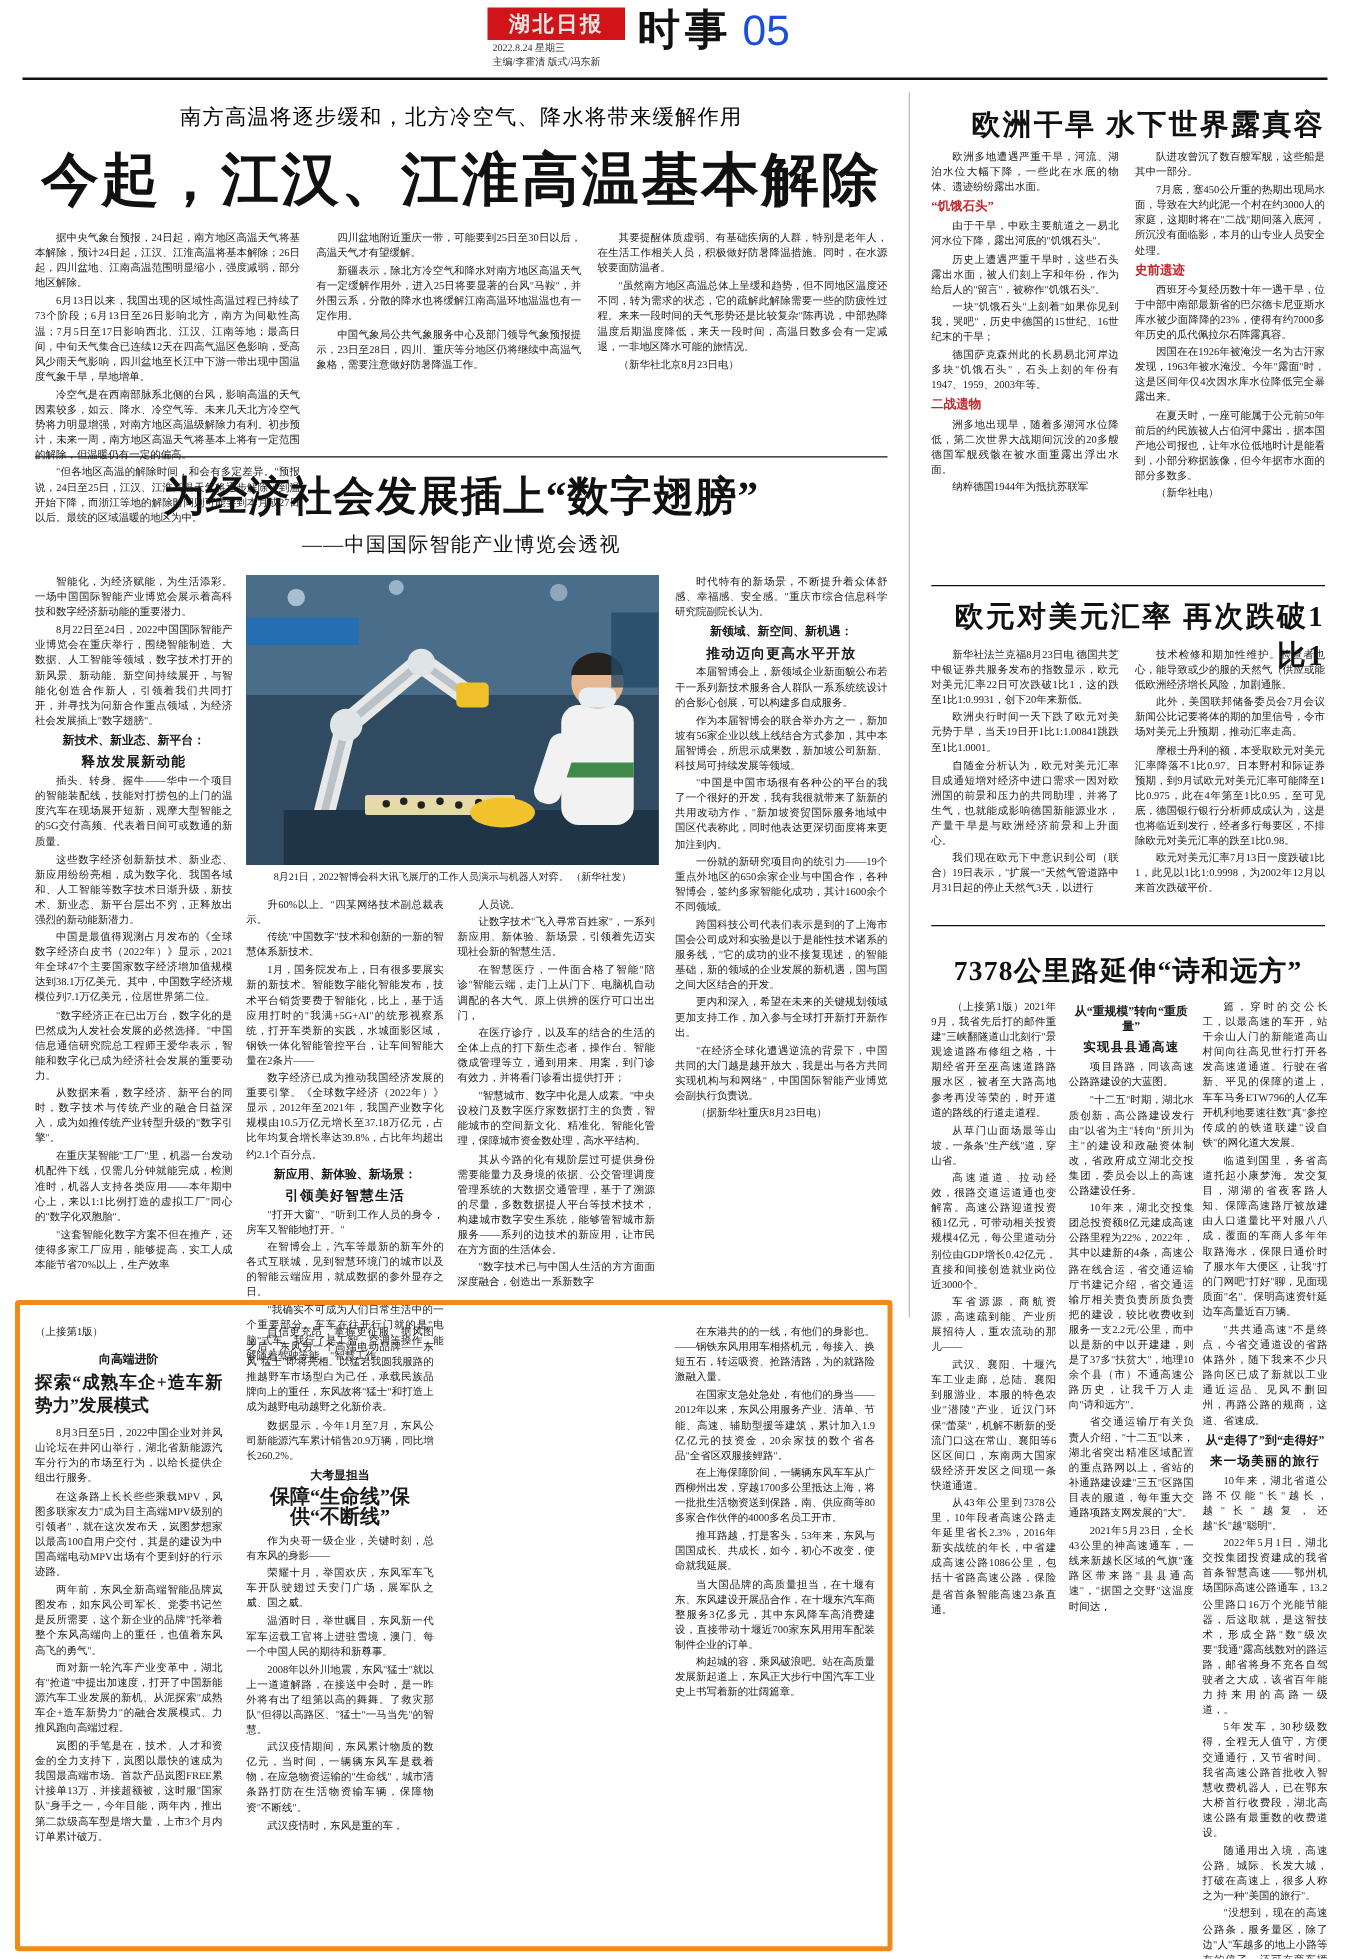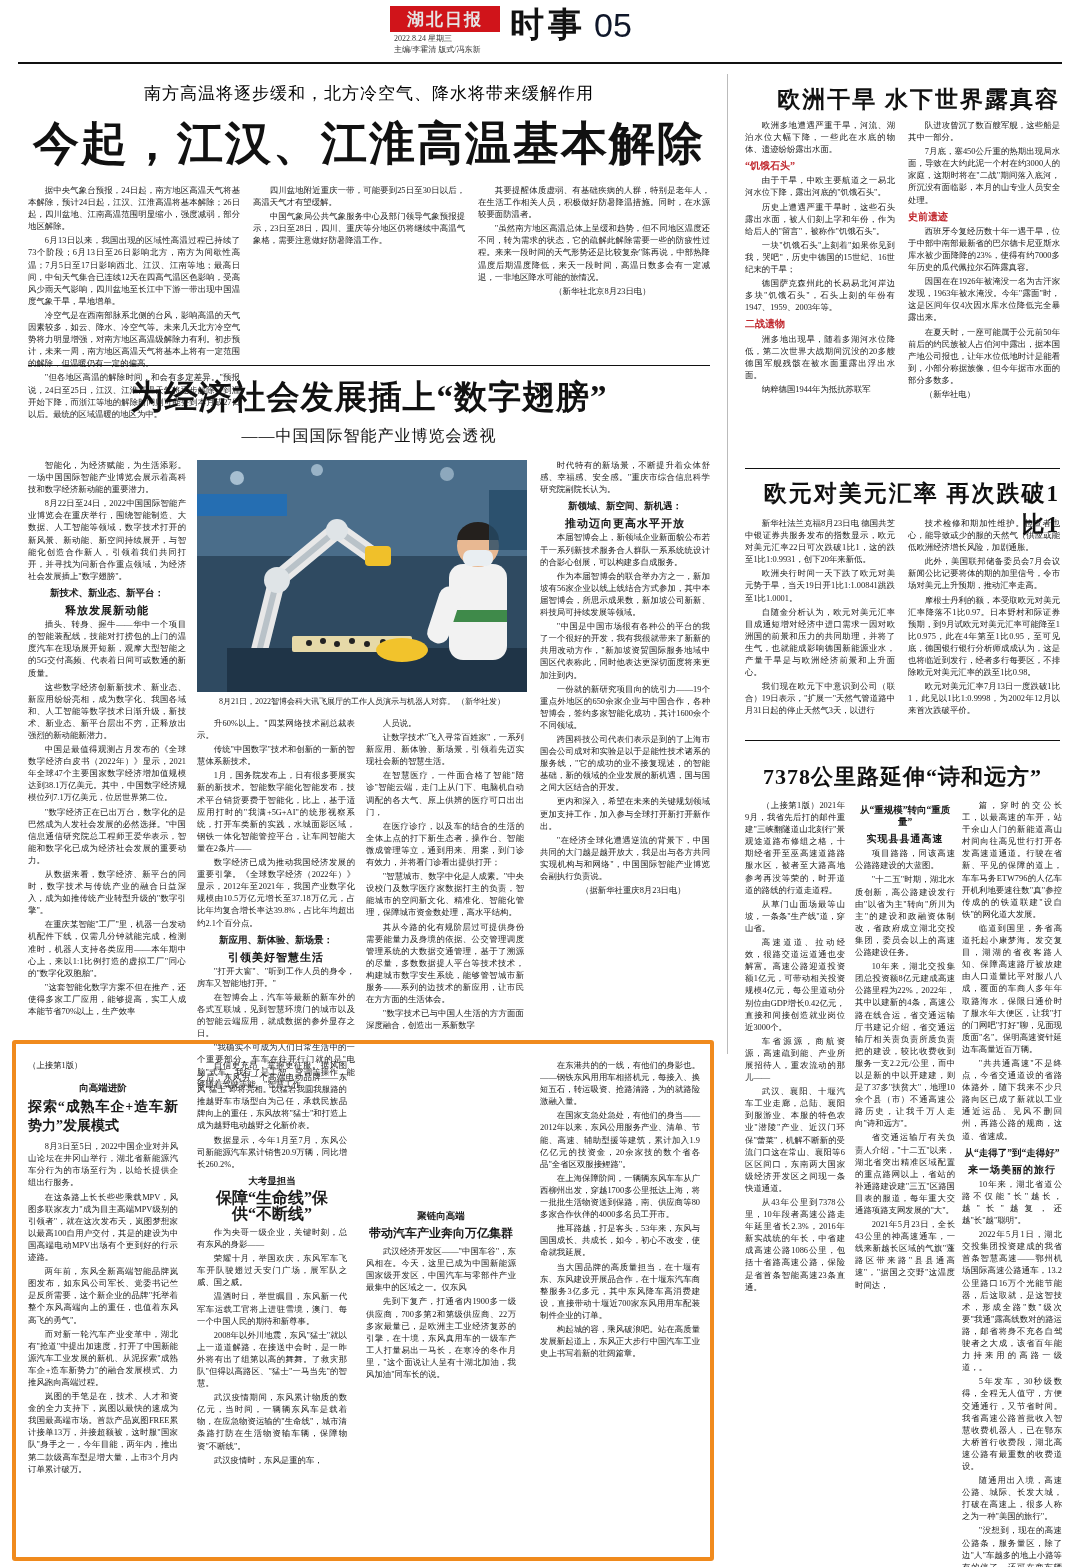--- a/index.html
+++ b/index.html
@@ -6,21 +6,21 @@
   body{font-family:"Liberation Serif","DejaVu Serif",serif;color:#111;}
   #page{position:relative;width:1080px;height:1567px;background:#fff;overflow:hidden;}
 
   
   #masthead{position:absolute;left:0;top:0;width:1080px;height:62px;}
   #mast-inner{position:absolute;left:390px;top:6px;width:310px;height:52px;display:flex;align-items:flex-start;}
   .mast-logo{width:110px;height:26px;background:#d0141a;color:#e5e5e5;font-family:"Liberation Serif",serif;
     font-size:17px;font-weight:bold;letter-spacing:2px;display:flex;align-items:center;justify-content:center;}
   .mast-meta{margin-left:4px;font-size:8px;line-height:11px;color:#333;padding-top:1px;}
   .mast-sec{font-size:34px;font-weight:bold;letter-spacing:4px;margin-left:10px;line-height:38px;color:#111;}
-  .mast-num{font-size:34px;color:#0f172a;margin-left:8px;line-height:38px;font-family:"Liberation Sans",sans-serif;}
+  .mast-num{font-size:34px;color:#1d4ed8;margin-left:8px;line-height:38px;font-family:"Liberation Sans",sans-serif;}
   #mast-rule{position:absolute;left:18px;top:62px;width:1044px;height:2px;background:#111;}
 
   
   .col{position:absolute;}
   .vline{position:absolute;width:1px;background:#bbb;}
   .hline{position:absolute;height:1px;background:#111;}
 
   
   .kicker{font-size:17px;text-align:center;letter-spacing:1px;color:#000000;}
   .hl-main{font-size:46px;font-weight:bold;text-align:center;letter-spacing:2px;color:#111;}
@@ -29,21 +29,21 @@
   .hl-right{font-size:23px;font-weight:bold;text-align:right;letter-spacing:2px;}
   .hl-right2{font-size:22px;font-weight:bold;text-align:center;letter-spacing:1px;}
 
   
   .bodytxt{font-size:8.4px;line-height:12.1px;text-align:justify;color:#1a1a1a;
      font-family:"Liberation Serif","DejaVu Serif",serif;}
   .bodytxt p{margin:0 0 2px 0;text-indent:2em;}
   .sub-h{font-size:11px;font-weight:bold;text-align:center;margin:5px 0 3px 0;letter-spacing:1px;}
   .sub-h-small{font-size:9.5px;font-weight:bold;text-align:center;margin:4px 0 3px;}
   .sub-h-red{font-size:10px;font-weight:bold;text-align:left;margin:4px 0 3px;color:#c0272d;}
-  .sig{font-size:8.4px;text-align:center;margin-top:2px;}
+  .sig{font-size:8.4px;text-align:left;margin-top:2px;}
 
   
   #photo{position:absolute;background:#2e4a63;overflow:hidden;}
   .cap{font-size:8px;line-height:11px;text-align:center;color:#222;}
 
   
   #hl-box{position:absolute;border:4px solid #f08a1d;border-radius:3px;box-sizing:border-box;}
 </style>
 </head>
 <body>
@@ -73,20 +73,21 @@
   </div>
 
   <div class="col bodytxt" style="left:28px;top:185px;width:212px;">
     <p>据中央气象台预报，24日起，南方地区高温天气将基本解除，预计24日起，江汉、江淮高温将基本解除；26日起，四川盆地、江南高温范围明显缩小，强度减弱，部分地区解除。</p>
     <p>6月13日以来，我国出现的区域性高温过程已持续了73个阶段；6月13日至26日影响北方，南方为间歇性高温；7月5日至17日影响西北、江汉、江南等地；最高日间，中旬天气集合已连续12天在四高气温区色影响，受高风少雨天气影响，四川盆地至长江中下游一带出现中国温度气象干旱，旱地增单。</p>
     <p>冷空气是在西南部脉系北侧的台风，影响高温的天气因素较多，如云、降水、冷空气等。未来几天北方冷空气势将力明显增强，对南方地区高温级解除力有利。初步预计，未来一周，南方地区高温天气将基本上将有一定范围的解除，但温暖仍有一定的偏高。</p>
     <p>"但各地区高温的解除时间，和会有多定差异。"预报说，24日至25日，江汉、江淮高温天气将逐步解除；到温开始下降，而浙江等地的解除时间则可能要到本月或27日以后。最统的区域温暖的地区为中。</p>
   </div>
   <div class="col bodytxt" style="left:253px;top:185px;width:212px;">
     <p>四川盆地附近重庆一带，可能要到25日至30日以后，高温天气才有望缓解。</p>
+    <p>新疆表示，除北方冷空气和降水对南方地区高温天气有一定缓解作用外，进入25日将要显著的台风"马鞍"，并外围云系，分散的降水也将缓解江南高温环地温温也有一定作用。</p>
     <p>中国气象局公共气象服务中心及部门领导气象预报提示，23日至28日，四川、重庆等分地区仍将继续中高温气象格，需要注意做好防暑降温工作。</p>
   </div>
   <div class="col bodytxt" style="left:478px;top:185px;width:232px;">
     <p>其要提醒体质虚弱、有基础疾病的人群，特别是老年人，在生活工作相关人员，积极做好防暑降温措施。同时，在水源较要面防温者。</p>
     <p>"虽然南方地区高温总体上呈缓和趋势，但不同地区温度还不同，转为需求的状态，它的疏解此解除需要一些的防疲性过程。来来一段时间的天气形势还是比较复杂"陈再说，中部热降温度后期温度降低，来天一段时间，高温日数多会有一定减退，一非地区降水可能的旅情况。</p>
     <p class="sig">（新华社北京8月23日电）</p>
   </div>
 
   <div class="hline" style="left:28px;top:365px;width:682px;"></div>
   <div class="col" style="left:28px;top:375px;width:682px;">
@@ -286,26 +287,20 @@
     <div class="sub-h-small">大考显担当</div>
     <div style="font-size:16px;font-weight:bold;line-height:16px;text-align:center;margin:2px 0 5px;">保障“生命线”保供“不断线”</div>
     <p>作为央哥一级企业，关键时刻，总有东风的身影——</p>
     <p>荣耀十月，举国欢庆，东风军车飞车开队驶翅过天安门广场，展军队之威、国之威。</p>
     <p>温酒时日，举世瞩目，东风新一代军车运载工官将上进驻雪境，澳门、每一个中国人民的期待和新尊事。</p>
     <p>2008年以外川地震，东风"猛士"就以上一道道解路，在接送中会时，是一昨外将有出了组第以高的舞舞。了救灾那队"但得以高路区、"猛士"一马当先"的智慧。</p>
     <p>武汉疫情期间，东风累计物质的数亿元，当时间，一辆辆东风车是载着物，在应急物资运输的"生命线"，城市清条路打防在生活物资输车辆，保障物资"不断线"。</p>
     <p>武汉疫情时，东风是重的车，</p>
   </div>
 
-  <div class="col bodytxt" style="left:366px;top:1060px;width:150px;">
-    <div class="sub-h-small" style="margin-top:150px;">聚链向高端</div>
-    <div style="font-size:12px;font-weight:bold;line-height:16px;text-align:center;margin:2px 0 5px;">带动汽车产业奔向万亿集群</div>
-    <p>武汉经济开发区——"中国车谷"，东风相在。今天，这里已成为中国新能源国家级开发区，中国汽车与零部件产业最集中的区域之一。仅东风</p>
-    <p>先到下复产，打通省内1900多一级供应商，700多第2和第级供应商、22万多家最量已，是欧洲主工业经济复苏的引擎，在十境，东风真用车的一级车产工人打量易出一马长，在寒冷的冬作月里，"这个面说让人呈有十湖北加油，我风加油"同车长的说。</p>
-  </div>
 
   <div class="col bodytxt" style="left:540px;top:1060px;width:160px;">
     <p>在东港共的的一线，有他们的身影也。——钢铁东风用用车相搭机元，每接入、换短五石，转运吸资、抢路清路，为的就路险激融入量。</p>
     <p>在国家支急处急处，有他们的身当——2012年以来，东风公用服务产业、清单、节能、高速、辅助型援等建筑，累计加入1.9亿亿元的技资金，20余家技的数个省各品"全省区双服接鲤路"。</p>
     <p>在上海保障阶间，一辆辆东风车车从广西柳州出发，穿越1700多公里抵达上海，将一批批生活物资送到保路，南、供应商等80多家合作伙伴的4000多名员工开市。</p>
     <p>推耳路越，打是客头，53年来，东风与国国成长、共成长，如今，初心不改变，使命就我延展。</p>
     <p>当大国品牌的高质量担当，在十堰有东、东风建设开展品合作，在十堰东汽车商整服务3亿多元，其中东风降车高消费建设，直接带动十堰近700家东风用用车配装制件企业的订单。</p>
     <p>构起城的容，乘风破浪吧。站在高质量发展新起道上，东风正大步行中国汽车工业史上书写着新的壮阔篇章。</p>
     <p></p>
     <p></p>

